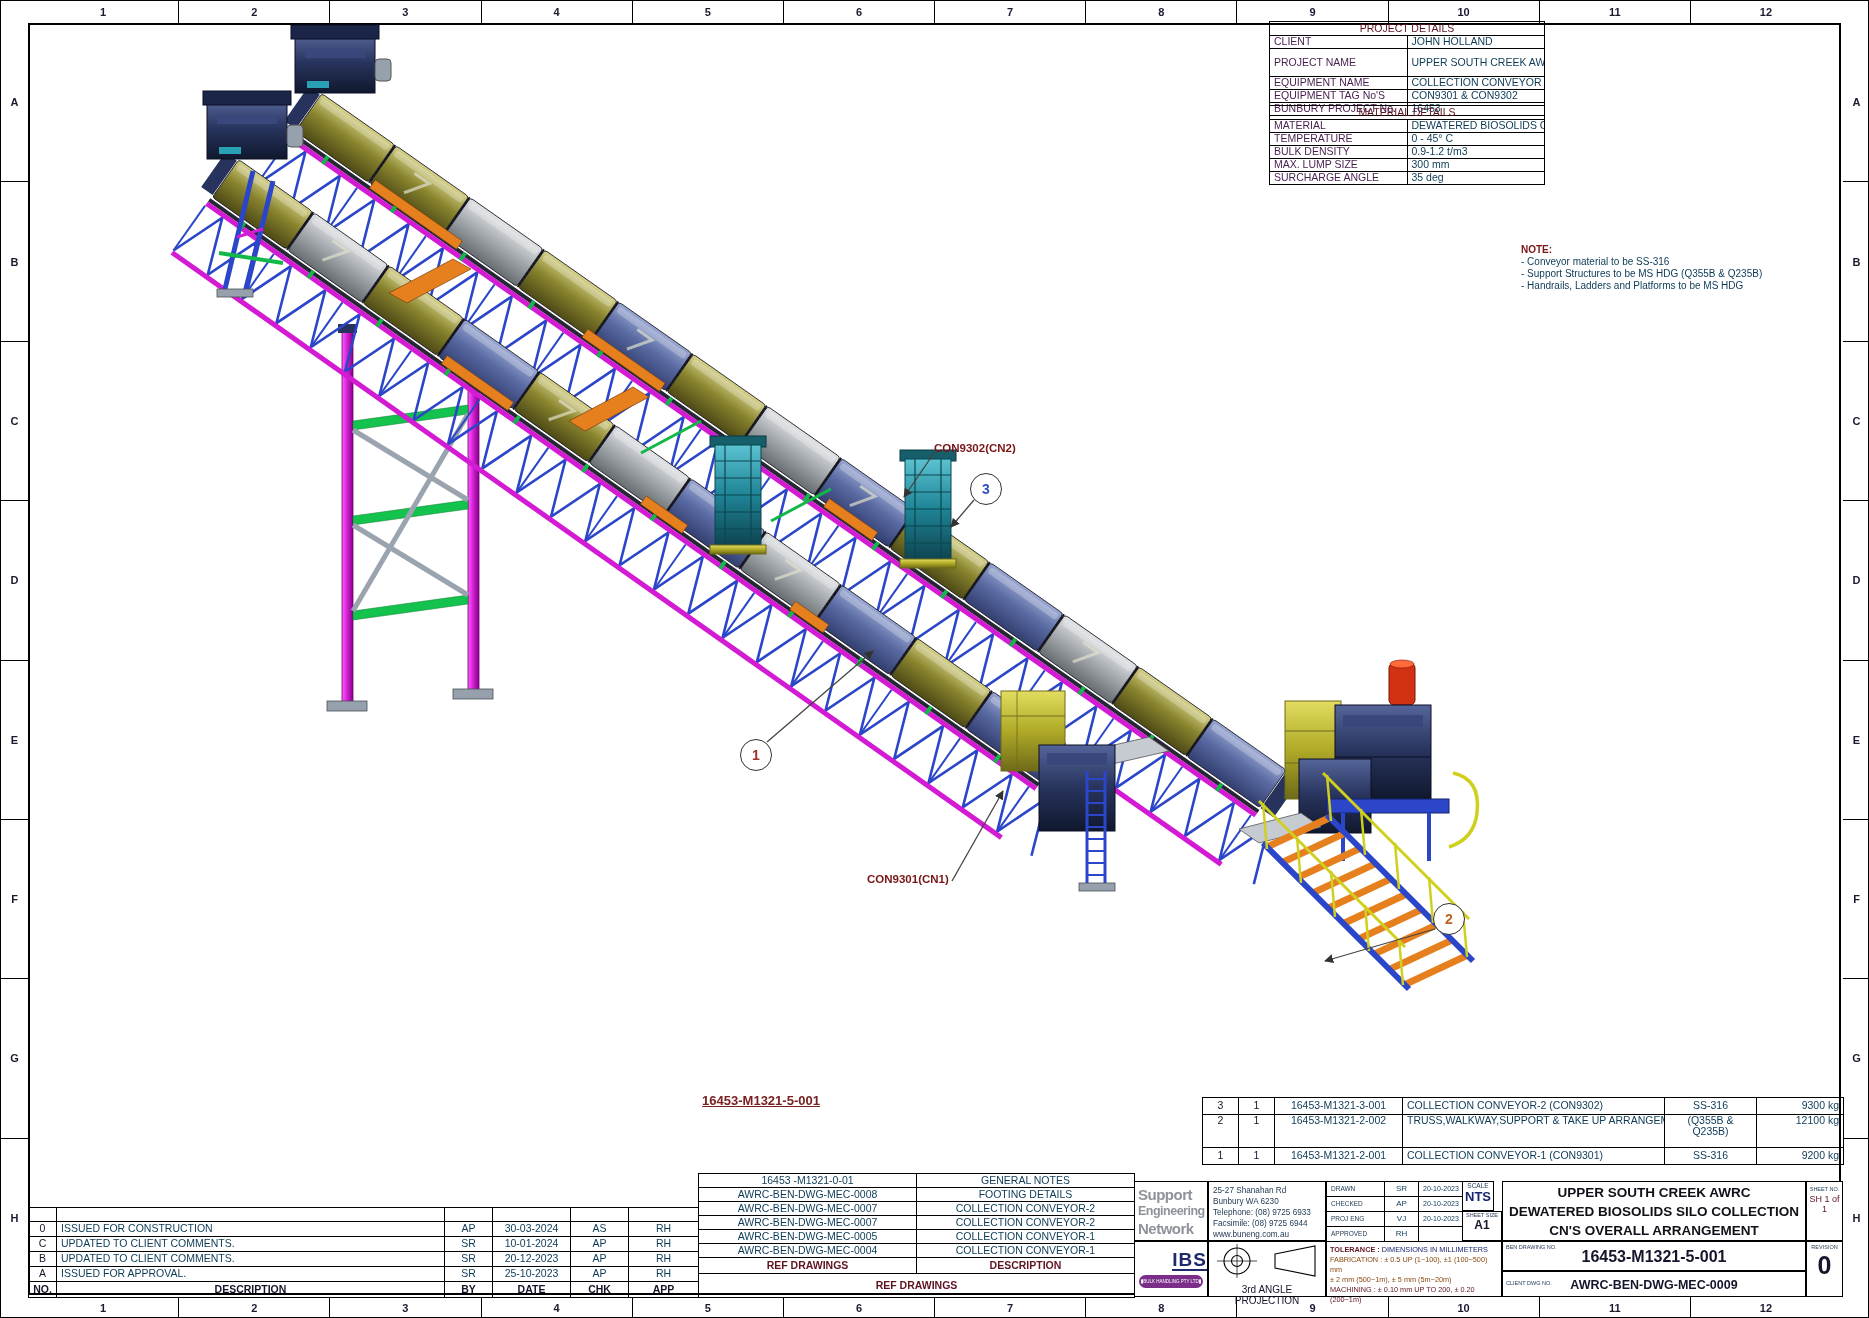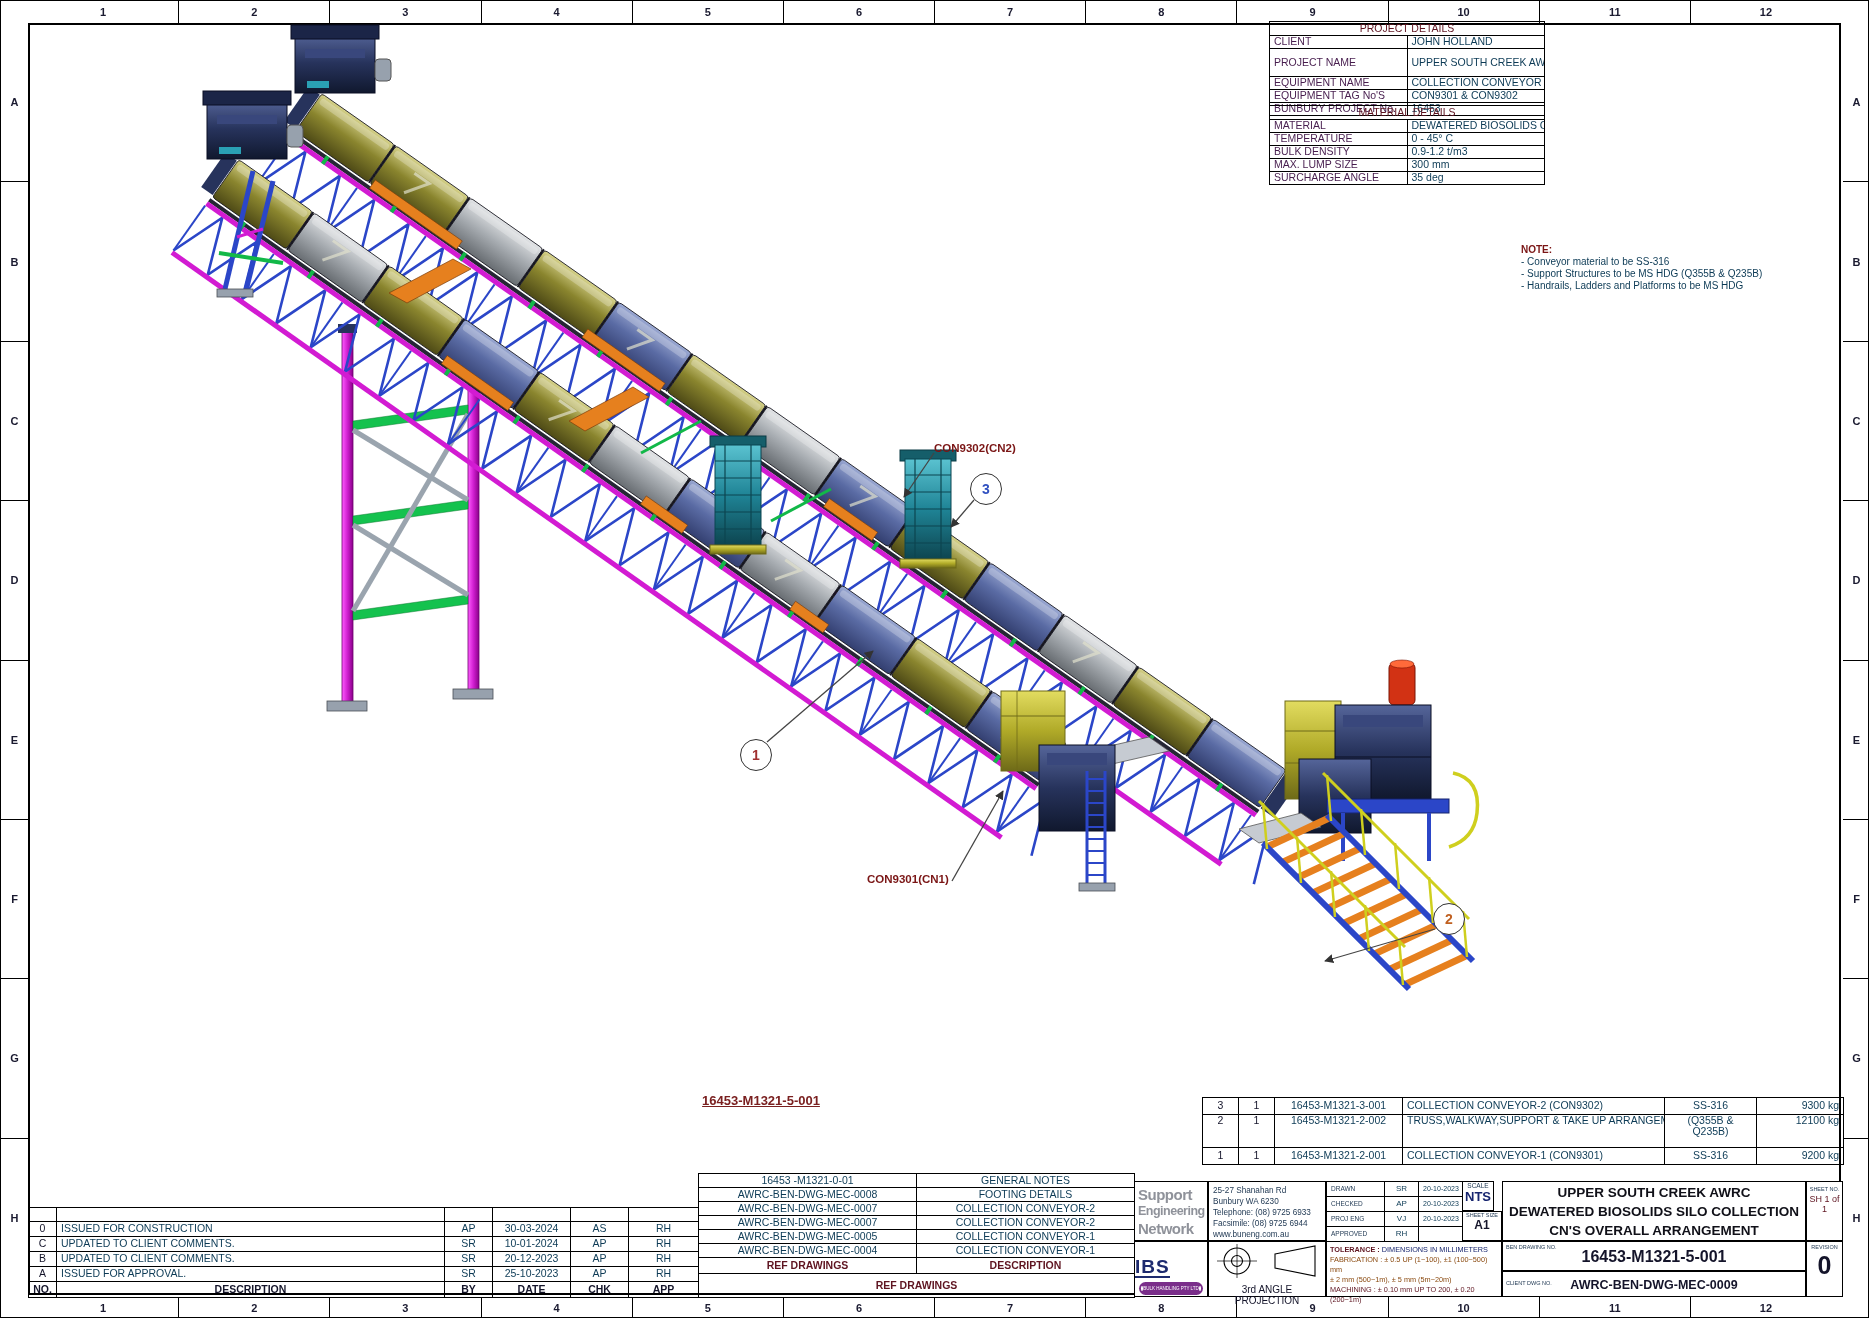--- a/index.html
+++ b/index.html
@@ -655,21 +655,21 @@
           </tr>
     </tbody>
       </table>
   </div>
 
   <div class="cellbox" style="left:1133px;top:1180px;width:74px;height:60px;display:flex;flex-direction:column;justify-content:center;padding-left:3px;font-weight:bold;font-size:15px;line-height:17px;color:#8f929a;letter-spacing:-0.5px;">
     <div>Support</div>
     <div style="font-size:12.5px;">Engineering</div>
     <div>Network</div>
   </div>
-  <div class="cellbox" style="left:1133px;top:1240px;width:74px;height:56px;padding-top:15px;text-align:left;">
+  <div class="cellbox" style="left:1133px;top:1240px;width:74px;height:56px;padding-top:8px;text-align:right;">
     <div style="font-weight:bold;font-size:19px;color:#1d2a6e;letter-spacing:1px;border-bottom:2px solid #1d2a6e;display:inline-block;line-height:19px;">IBS</div>
     <div style="margin:4px 4px 0 4px;background:#7a2e8a;border-radius:7px;height:13px;display:flex;align-items:center;justify-content:space-between;padding:0 2px;">
       <span style="width:5px;height:5px;border-radius:50%;background:#fff;display:inline-block;"></span>
       <span style="font-size:4.5px;color:#fff;white-space:nowrap;">BULK HANDLING PTY LTD</span>
       <span style="width:5px;height:5px;border-radius:50%;background:#fff;display:inline-block;"></span>
     </div>
   </div>
   <div class="cellbox" style="left:1207px;top:1180px;width:118px;height:60px;font-size:8.2px;line-height:11px;color:#1c3550;padding:3px 0 0 4px;">
     <div>25-27 Shanahan Rd</div>
     <div>Bunbury WA 6230</div>

